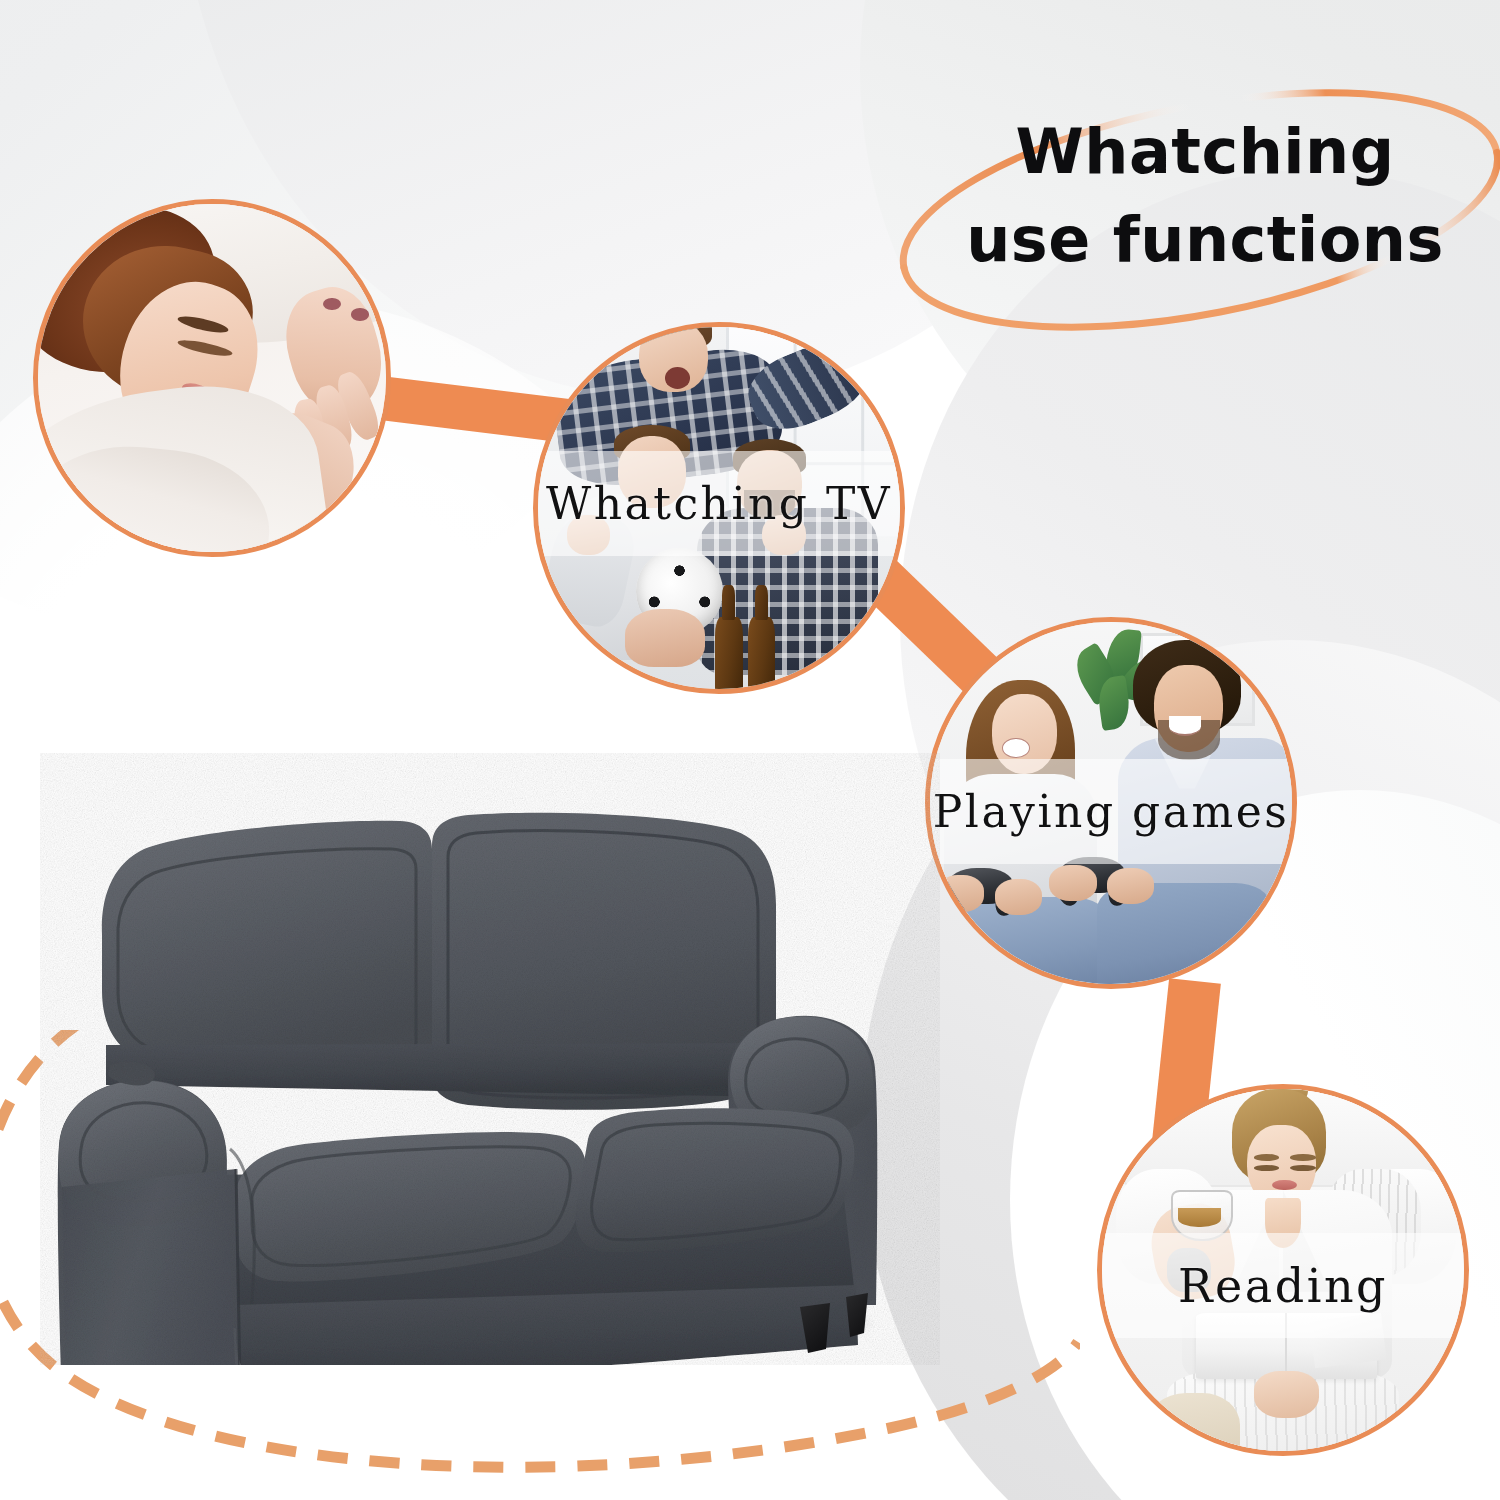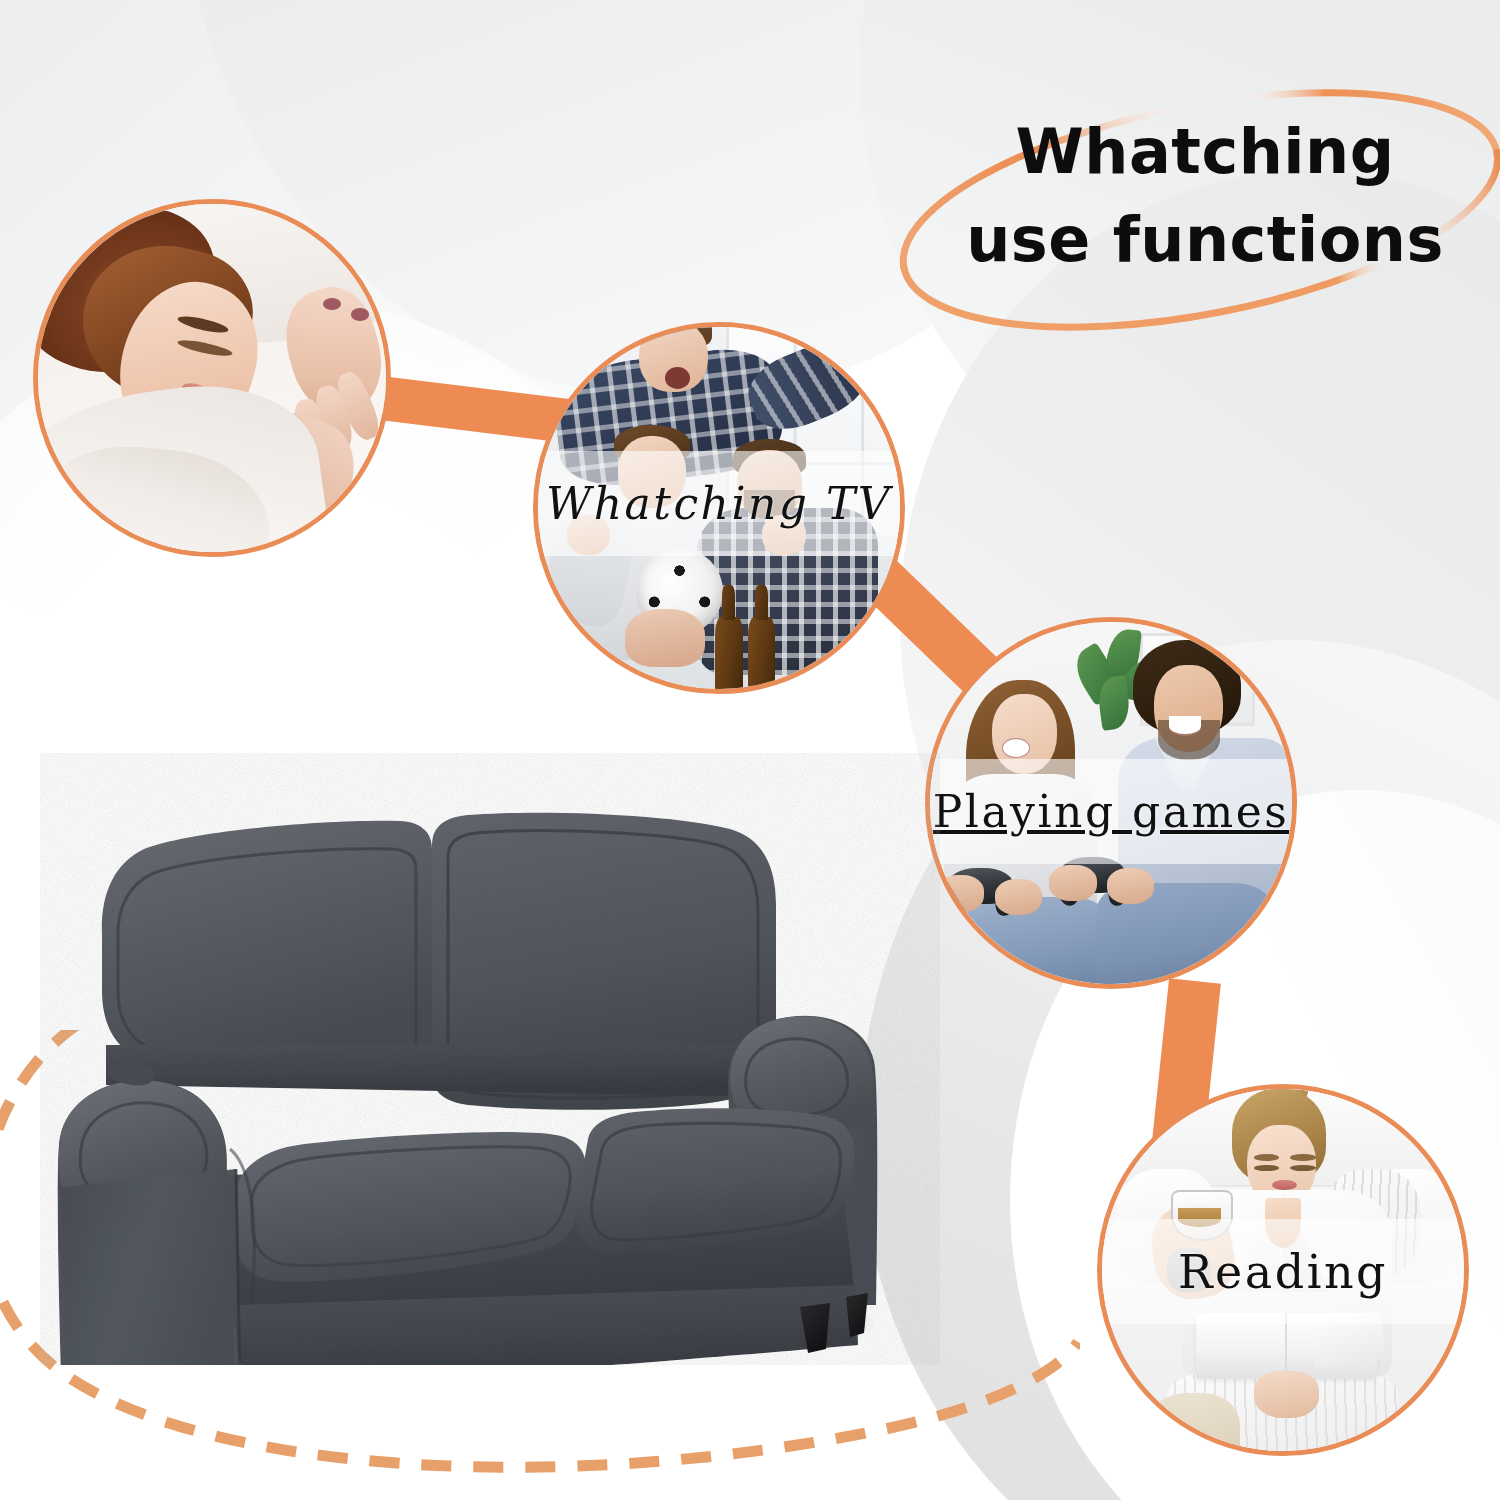--- a/index.html
+++ b/index.html
@@ -110,32 +110,32 @@
   .bubble .caption-text {
     font-family: "DejaVu Serif", "Liberation Serif", serif;
     font-weight: 400;
     color: #111112;
     letter-spacing: 2.5px;
     white-space: nowrap;
     text-shadow: 0 0 3px rgba(255,255,255,0.75);
   }
 
   #bubble-sleeping { left: 33px;   top: 199px;  width: 358px;  height: 358px; }
-  #bubble-tv       { left: 533px;  top: 322px;  width: 372px;  height: 372px; font-style: italic; }
+  #bubble-tv       { left: 533px;  top: 322px;  width: 372px;  height: 372px; }
   #bubble-games    { left: 925px;  top: 617px;  width: 372px;  height: 372px; }
   #bubble-reading  { left: 1097px; top: 1084px; width: 372px;  height: 372px; }
 
   #bubble-sleeping .caption-band { top: 148px; }
   #bubble-tv       .caption-band { top: 124px; }
   #bubble-games    .caption-band { top: 137px; }
-  #bubble-reading  .caption-band { top: 130px; }
+  #bubble-reading  .caption-band { top: 144px; }
 
   #bubble-sleeping .caption-text { font-size: 46px; }
   #bubble-tv       .caption-text { font-size: 44px; }
-  #bubble-games    .caption-text { font-size: 44px; text-decoration: underline; }
+  #bubble-games    .caption-text { font-size: 44px; }
   #bubble-reading  .caption-text { font-size: 46px; }
 
   
   .ph-sleep { background: linear-gradient(165deg,#efe9e5 0%,#f6f2ef 40%,#fbf9f8 100%); }
   .sl-blanket-top {
     position:absolute; left:-10%; top:-18%; width:130%; height:58%;
     background: linear-gradient(170deg,#fdfcfb 0%,#f2eeea 60%,#e9e3de 100%);
     border-radius: 0 0 48% 42%;
   }
   .sl-hair {

